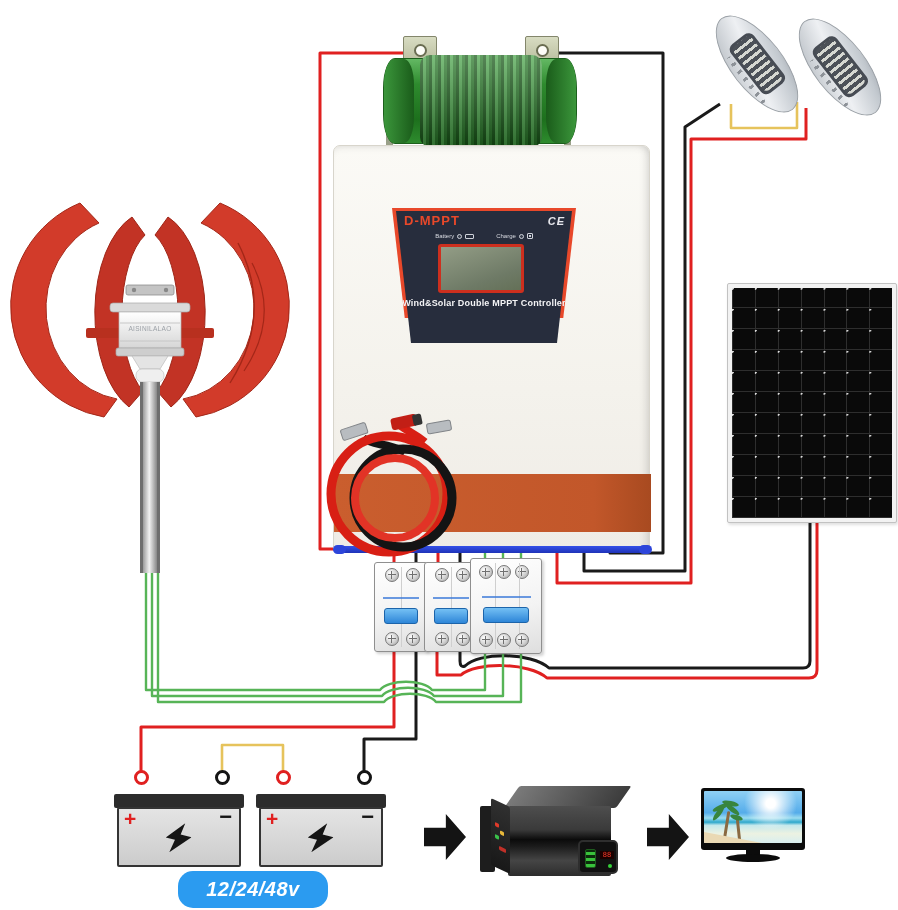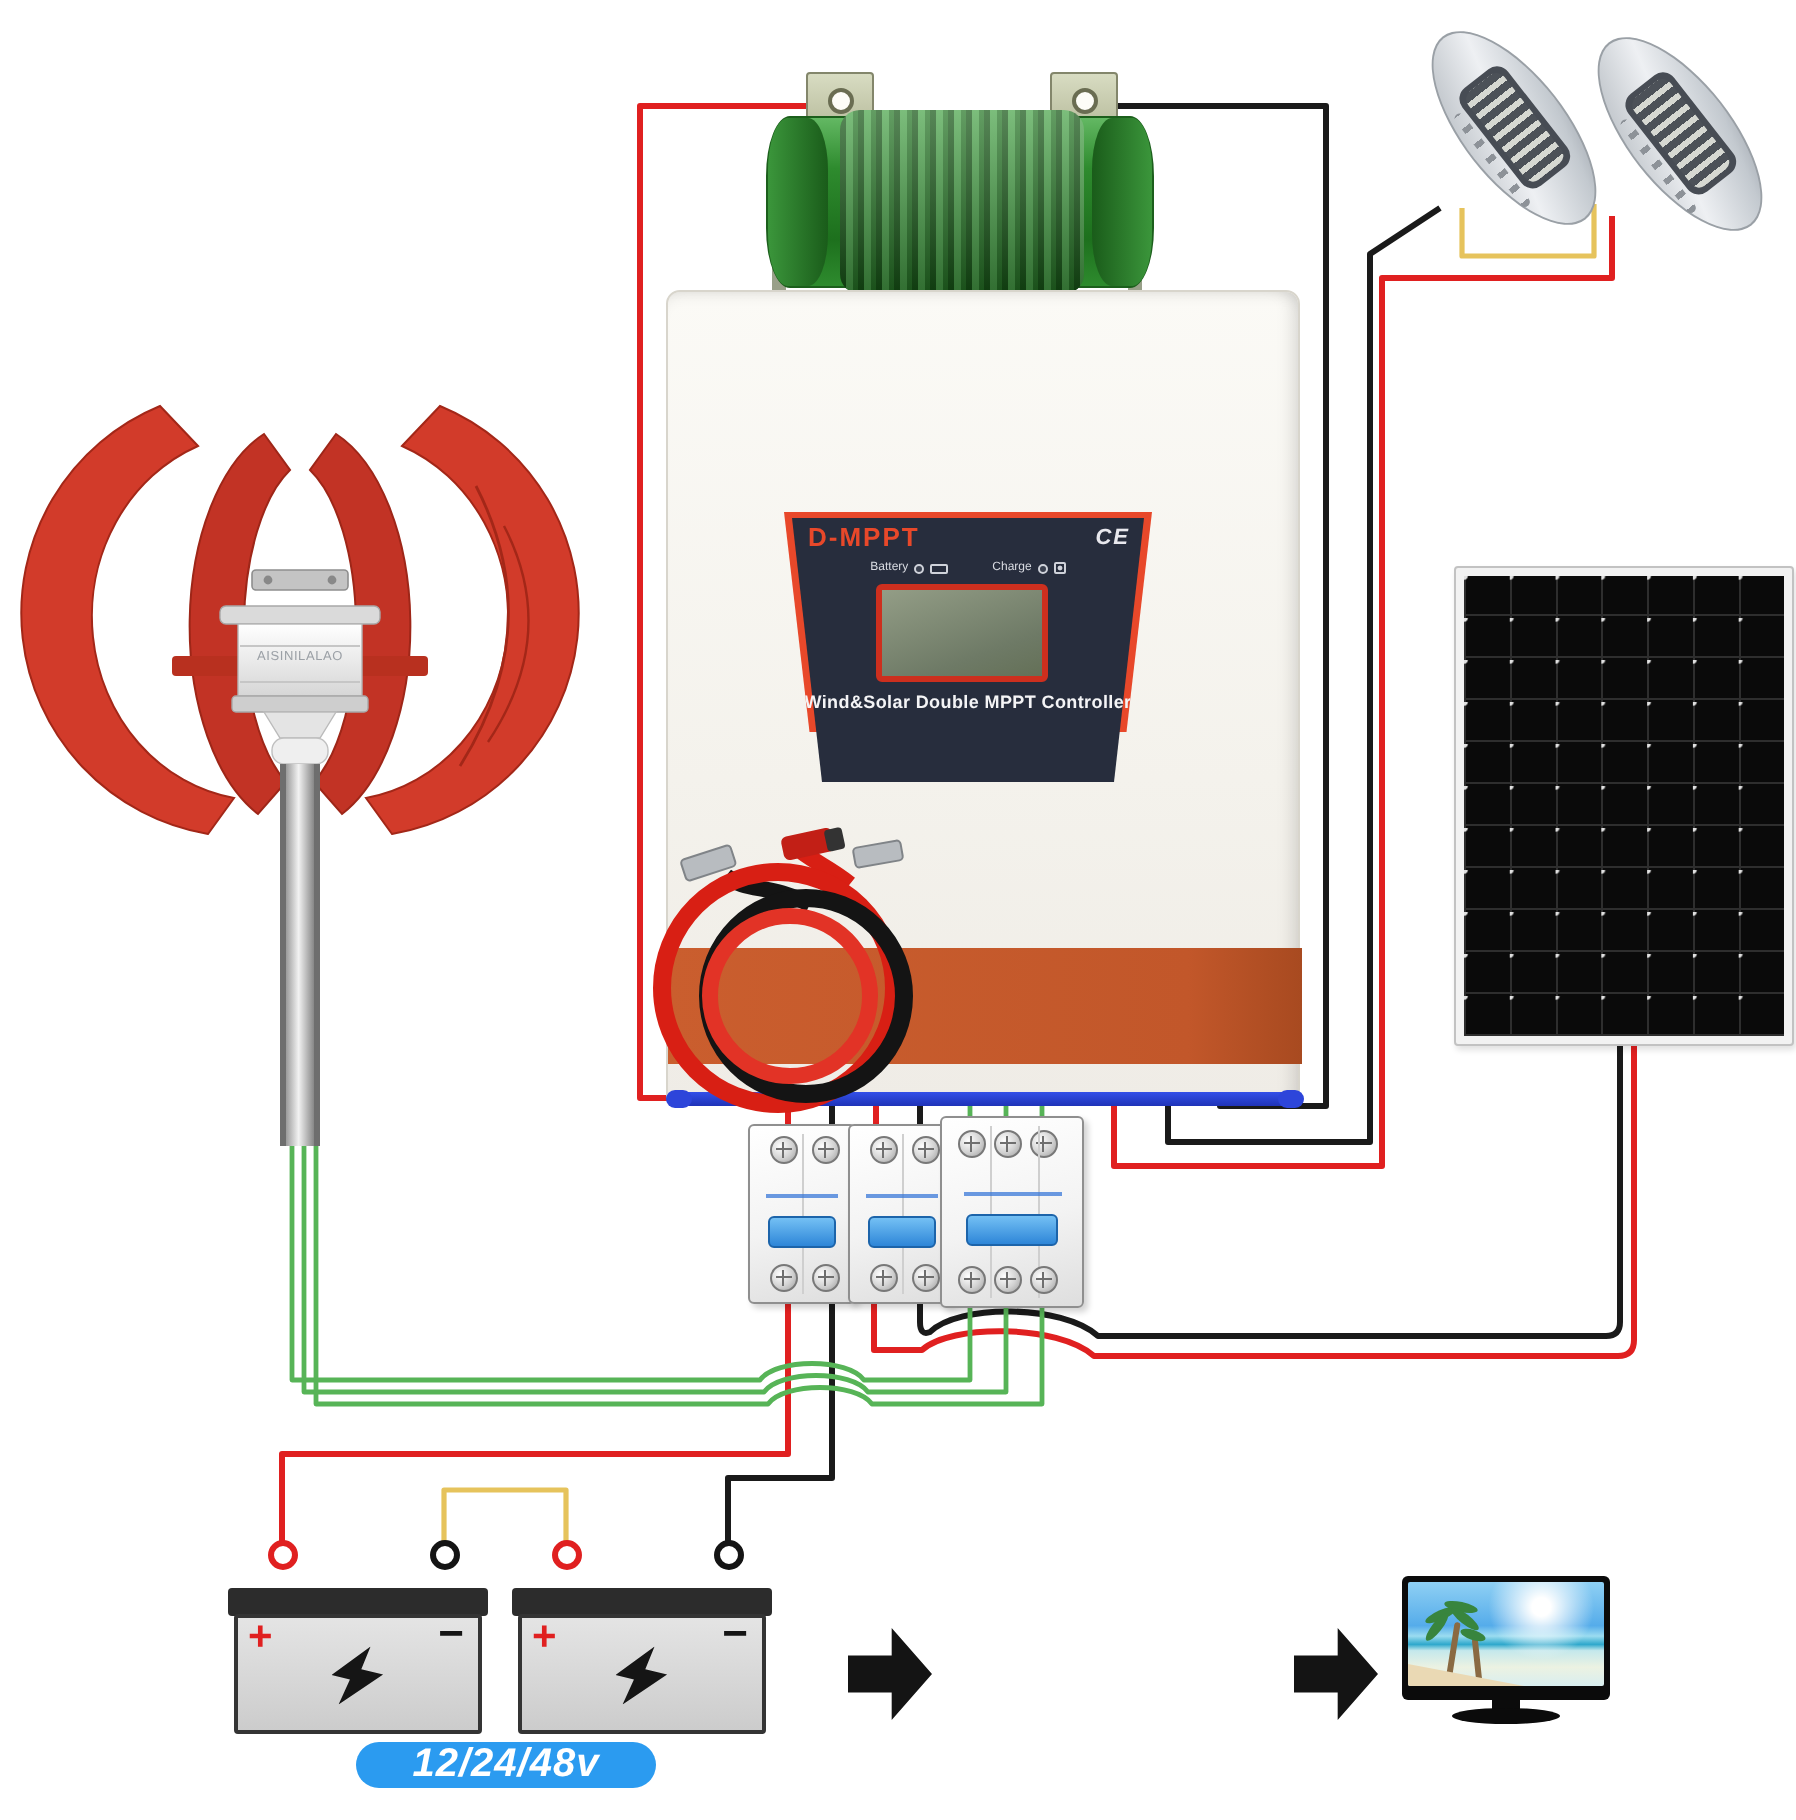--- a/index.html
+++ b/index.html
@@ -24,21 +24,21 @@
   .res-coil{position:absolute;left:36px;top:-4px;width:122px;height:92px;border-radius:10px;
     background:linear-gradient(180deg,rgba(255,255,255,.28),rgba(0,0,0,.33)),
     repeating-linear-gradient(90deg,#165816 0 3px,#49a449 3px 6.5px,#267726 6.5px 9px);}
 
   
   .controller{position:absolute;left:333px;top:145px;width:317px;height:407px;z-index:3;
     background:linear-gradient(180deg,#fbfaf6 0%,#f4f2ec 60%,#efece6 100%);
     border:1px solid #d8d5cc;border-radius:7px 7px 4px 4px;
     box-shadow:inset -7px 0 9px -5px rgba(0,0,0,.15), inset 0 6px 8px -6px rgba(0,0,0,.12);}
   .face{position:absolute;left:52px;top:62px;width:196px;height:110px;background:var(--accent-orange);
-    clip-path:polygon(6px 0,190px 0,174px 138px,22px 138px);margin-top:48px;}
+    clip-path:polygon(6px 0,190px 0,174px 138px,22px 138px);}
   .face-inner{position:absolute;left:0;top:0;width:196px;height:138px;background:var(--panel-navy);
     clip-path:polygon(10px 3px,186px 3px,171px 135px,25px 135px);}
   .brand{position:absolute;left:18px;top:5px;color:var(--accent-orange);font-size:13px;font-weight:bold;letter-spacing:1px;}
   .ce{position:absolute;right:17px;top:7px;color:#e8e8ee;font-size:11px;font-weight:bold;letter-spacing:1px;font-style:italic;}
   .ind-row{position:absolute;left:0;top:25px;width:100%;display:flex;justify-content:center;gap:22px;}
   .ind{display:flex;align-items:center;gap:3px;color:#d9dbe2;font-size:6px;}
   .led{width:5px;height:5px;border:1px solid #cfd2da;border-radius:50%;background:#3a404f;}
   .batt-ico{width:9px;height:5px;border:1px solid #cfd2da;border-radius:1px;}
   .chg-ico{width:6px;height:6px;border:1px solid #cfd2da;border-radius:1px;background:
     radial-gradient(circle,#cfd2da 1px,transparent 1.4px);}
@@ -91,21 +91,21 @@
   .bat-body{position:absolute;left:0;top:25px;width:124px;height:60px;background:linear-gradient(#e4e4e4,#cccccc);border:2px solid #343434;border-radius:2px;}
   .bat-plus{position:absolute;left:7px;top:26px;color:var(--wire-red);font-size:21px;font-weight:bold;line-height:1;}
   .bat-minus{position:absolute;right:9px;top:24px;color:#151515;font-size:22px;font-weight:bold;line-height:1;}
   .bolt{position:absolute;left:49px;top:40px;width:25px;height:32px;background:#151515;transform:rotate(14deg);
     clip-path:polygon(62% 0%,0% 58%,38% 58%,28% 100%,100% 38%,55% 38%);}
   .ring{position:absolute;width:15px;height:15px;border-radius:50%;z-index:3;background:transparent;}
   .ring.red{border:3.5px solid var(--wire-red);}
   .ring.black{border:3.5px solid #141414;}
 
   
-  .pill{position:absolute;left:178px;top:871px;width:150px;height:23px;background:var(--pill-blue);border-radius:15px;display:flex;align-items:center;justify-content:center;z-index:4;color:#fff;font-size:20px;font-weight:bold;font-style:italic;letter-spacing:.5px;}
+  .pill{position:absolute;left:178px;top:871px;width:150px;height:37px;background:var(--pill-blue);border-radius:15px;display:flex;align-items:center;justify-content:center;z-index:4;color:#fff;font-size:20px;font-weight:bold;font-style:italic;letter-spacing:.5px;}
 
   
   .flow-arrow{position:absolute;width:42px;height:46px;background:#141414;z-index:3;
     clip-path:polygon(0 30%,52% 30%,52% 0,100% 50%,52% 100%,52% 70%,0 70%);}
 
   
   .inverter{position:absolute;left:478px;top:776px;width:148px;height:112px;z-index:3;}
   .inv-bracket{position:absolute;left:2px;top:30px;width:15px;height:66px;background:#1d1d1d;border-radius:2px;}
   .inv-top{position:absolute;left:26px;top:10px;width:112px;height:22px;background:linear-gradient(90deg,#7a7a7a,#3c3c3c);transform:skewX(-35deg);transform-origin:bottom left;border-radius:2px;}
   .inv-body{position:absolute;left:30px;top:30px;width:103px;height:70px;border-radius:2px;
@@ -308,20 +308,36 @@
     <div class="bat-plus" data-name="battery-plus-label">+</div>
     <div class="bat-minus" data-name="battery-minus-label">−</div>
     <div class="bolt" data-name="lightning-icon"></div>
   </div>
 
   <div class="pill" data-name="battery-voltage-badge">12/24/48v</div>
 
   <div class="flow-arrow" data-name="flow-arrow-icon" style="left:424px;top:814px;"></div>
   <div class="flow-arrow" data-name="flow-arrow-icon" style="left:647px;top:814px;"></div>
 
+  <div class="inverter" data-name="power-inverter">
+    <div class="inv-bracket" data-name="inverter-mount-bracket"></div>
+    <div class="inv-top" data-name="inverter-top-face"></div>
+    <div class="inv-body" data-name="inverter-body"></div>
+    <div class="inv-front" data-name="inverter-front-panel">
+      <div class="inv-led" data-name="inverter-led" style="left:4px;top:22px;background:#e03a2a;"></div>
+      <div class="inv-led" data-name="inverter-led" style="left:9px;top:28px;background:#e8b83a;"></div>
+      <div class="inv-led" data-name="inverter-led" style="left:4px;top:34px;background:#3ac24a;"></div>
+      <div class="inv-led" data-name="inverter-led" style="left:8px;top:44px;background:#c03028;width:7px;"></div>
+    </div>
+    <div class="inv-remote" data-name="inverter-remote-display">
+      <div class="inv-gauge" data-name="remote-battery-gauge"></div>
+      <div class="inv-digits" data-name="remote-led-digits">88</div>
+      <div class="inv-dot" data-name="remote-status-led"></div>
+    </div>
+  </div>
 
   <div class="tv" data-name="television">
     <div class="tv-frame" data-name="tv-frame"></div>
     <div class="tv-screen" data-name="tv-screen">
       <div class="palm-trunk" data-name="palm-tree-trunk" style="left:21px;top:20px;height:30px;transform:rotate(9deg);"></div>
       <div class="palm-trunk" data-name="palm-tree-trunk" style="left:33px;top:28px;height:22px;transform:rotate(-6deg);"></div>
       <div class="frond" data-name="palm-frond" style="left:8px;top:14px;transform:rotate(-24deg);"></div>
       <div class="frond" data-name="palm-frond" style="left:18px;top:10px;transform:rotate(12deg);"></div>
       <div class="frond" data-name="palm-frond" style="left:6px;top:20px;transform:rotate(-52deg);"></div>
       <div class="frond" data-name="palm-frond" style="left:20px;top:16px;transform:rotate(38deg);"></div>

